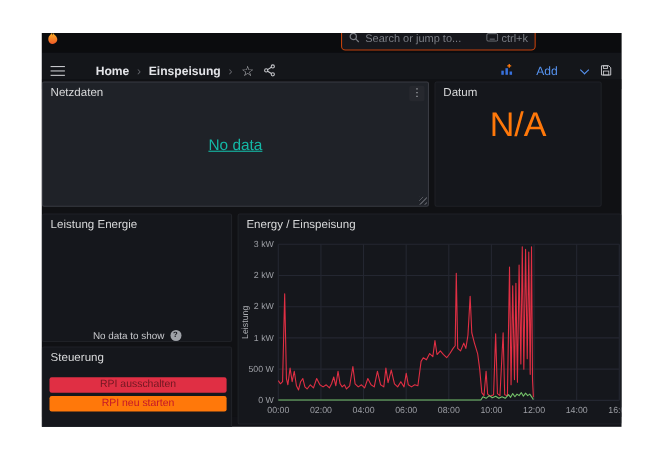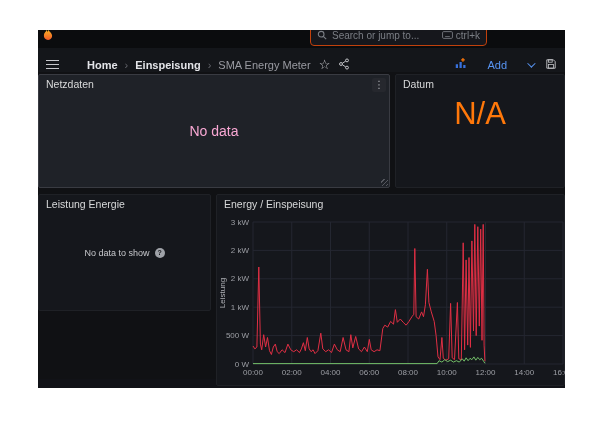--- a/index.html
+++ b/index.html
@@ -35,39 +35,39 @@
              font-weight: 500; cursor: pointer; }
   .chev { width: 6px; height: 6px; border-right: 1.5px solid #5794f2; border-bottom: 1.5px solid #5794f2;
           transform: rotate(45deg) translateY(-2px); }
 
   
   .canvas { position: absolute; left: 0; top: 42px; width: 527px; height: 307px; background: #101114; }
   .panel { position: absolute; background: #15171c; border: 1px solid #1f2126; border-radius: 2px; }
   .panel-title { position: absolute; left: 0; top: 0; width: 100%; height: 16px; padding: 3px 7px;
                  font-size: 10.5px; color: #d8d9da; cursor: pointer; white-space: nowrap; }
   .p-netzdaten { left: 0px; top: 2px; width: 352px; height: 114px; background: #1f2228; border-color: #393b42; }
-  .p-datum     { left: 357px; top: 2px; width: 170px; height: 114px; }
+  .p-datum     { left: 357px; top: 2px; width: 152px; height: 114px; }
   .p-energie   { left: 0px; top: 122px; width: 173px; height: 117px; }
   .p-steuerung { left: 0px; top: 243px; width: 173px; height: 80px; }
   .p-chart     { left: 178px; top: 122px; width: 349px; height: 192px; }
 
   .nodata-big { position: absolute; inset: 0; display: flex; align-items: center; justify-content: center;
-                color: #f9a8d4; font-size: 14px; }
+                color: #14b8a6; font-size: 14px; text-decoration: underline; }
   .kebab { position: absolute; right: 3px; top: 3px; width: 14px; height: 14px; background: #26282e;
            border-radius: 2px; color: #aeb0b5; font-size: 10px; text-align: center; line-height: 13px; cursor: pointer; }
   .resize-corner { position: absolute; right: 1px; bottom: 1px; width: 7px; height: 7px; cursor: nwse-resize;
     background: repeating-linear-gradient(135deg, transparent 0 2px, #55575e 2px 3px); }
 
   .stats { position: absolute; left: 0; top: 14px; width: 100%; height: 100px; display: flex; flex-direction: column; gap: 48px; }
   .stat1 { flex: 0 0 50px; display: flex; align-items: center; justify-content: center;
            font-size: 31px; font-weight: 500; }
   .stat2 { flex: 1; display: flex; align-items: center; justify-content: center;
            font-size: 44px; font-weight: 500; }
 
-  .nodata-small { position: absolute; inset: 0; display: flex; align-items: center; justify-content: center;
+  .nodata-small { position: absolute; inset: 0; display: flex; align-items: flex-end; justify-content: center;
                   gap: 5px; color: #c7c8cc; font-size: 9px; }
   .help-ico { width: 10px; height: 10px; border-radius: 50%; background: #9fa2a8; color: #15171c;
               font-size: 7px; font-weight: 700; text-align: center; line-height: 10px; cursor: pointer; }
 
   .btn-col { position: absolute; left: 6px; top: 27px; width: 161px; display: flex; flex-direction: column; gap: 3px; }
   .ctl-btn { height: 14px; border: none; border-radius: 2px; font-size: 9.5px; font-family: inherit;
              cursor: pointer; line-height: 14px; }
 
   .p-chart svg { position: absolute; inset: 0; }
   svg text { font-family: "Liberation Sans", sans-serif; }
@@ -113,21 +113,20 @@
       </div>
     </div>
 
     <div class="navbar">
       <span class="hamburger"></span>
       <nav class="breadcrumb">
         <a>Home</a>
         <span class="sep">›</span>
         <a>Einspeisung</a>
         <span class="sep">›</span>
-        <span class="current">SMA Energy Meter</span>
       </nav>
       <span class="nav-ico">☆</span>
       <span class="nav-ico">
         <svg width="12" height="12" viewBox="0 0 20 20">
             <circle cx="15" cy="4" r="2.4" fill="none" stroke="#c6c7cb" stroke-width="1.6"></circle>
             <circle cx="5" cy="10" r="2.4" fill="none" stroke="#c6c7cb" stroke-width="1.6"></circle>
             <circle cx="15" cy="16" r="2.4" fill="none" stroke="#c6c7cb" stroke-width="1.6"></circle>
             <line x1="7.2" y1="8.8" x2="12.8" y2="5.2" stroke="#c6c7cb" stroke-width="1.6"></line>
             <line x1="7.2" y1="11.2" x2="12.8" y2="14.8" stroke="#c6c7cb" stroke-width="1.6"></line>
           </svg>
@@ -173,20 +172,27 @@
       </div>
 
       <div class="panel p-energie">
         <div class="panel-title">Leistung Energie</div>
         <div class="nodata-small">
           <span>No data to show</span>
           <span class="help-ico">?</span>
         </div>
       </div>
 
+      <div class="panel p-steuerung">
+        <div class="panel-title">Steuerung</div>
+        <div class="btn-col">
+          <button class="ctl-btn" style="background: rgb(224, 47, 68); color: rgb(112, 24, 34);">RPI ausschalten</button>
+          <button class="ctl-btn" style="background: rgb(255, 120, 10); color: rgb(196, 22, 42);">RPI neu starten</button>
+        </div>
+      </div>
 
       <div class="panel p-chart">
         <svg id="chartsvg" width="349" height="192" viewBox="0 0 349 192">
             <line x1="36" y1="27" x2="346" y2="27" class="grid"></line>
             <text x="32" y="29.5" class="ytick" text-anchor="end">3 kW</text>
             <line x1="36" y1="55.4" x2="346" y2="55.4" class="grid"></line>
             <text x="32" y="57.9" class="ytick" text-anchor="end">2 kW</text>
             <line x1="36" y1="83.8" x2="346" y2="83.8" class="grid"></line>
             <text x="32" y="86.3" class="ytick" text-anchor="end">2 kW</text>
             <line x1="36" y1="112.2" x2="346" y2="112.2" class="grid"></line>

